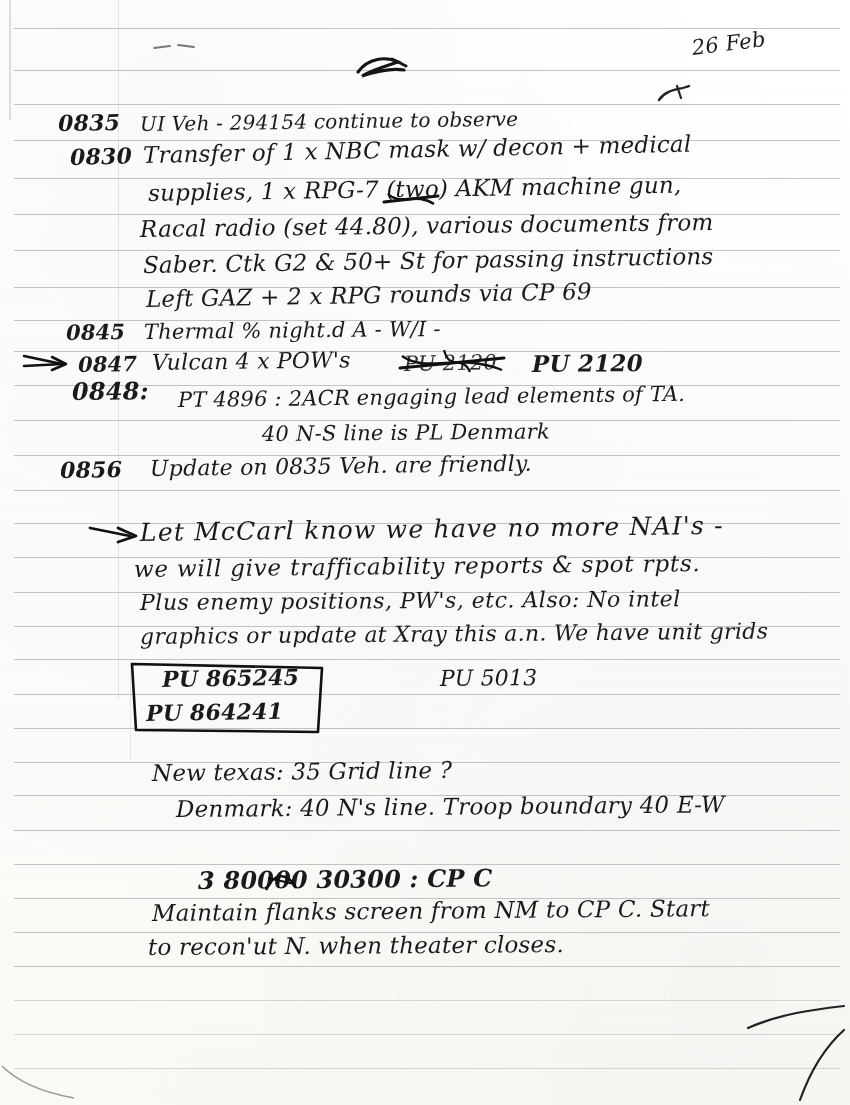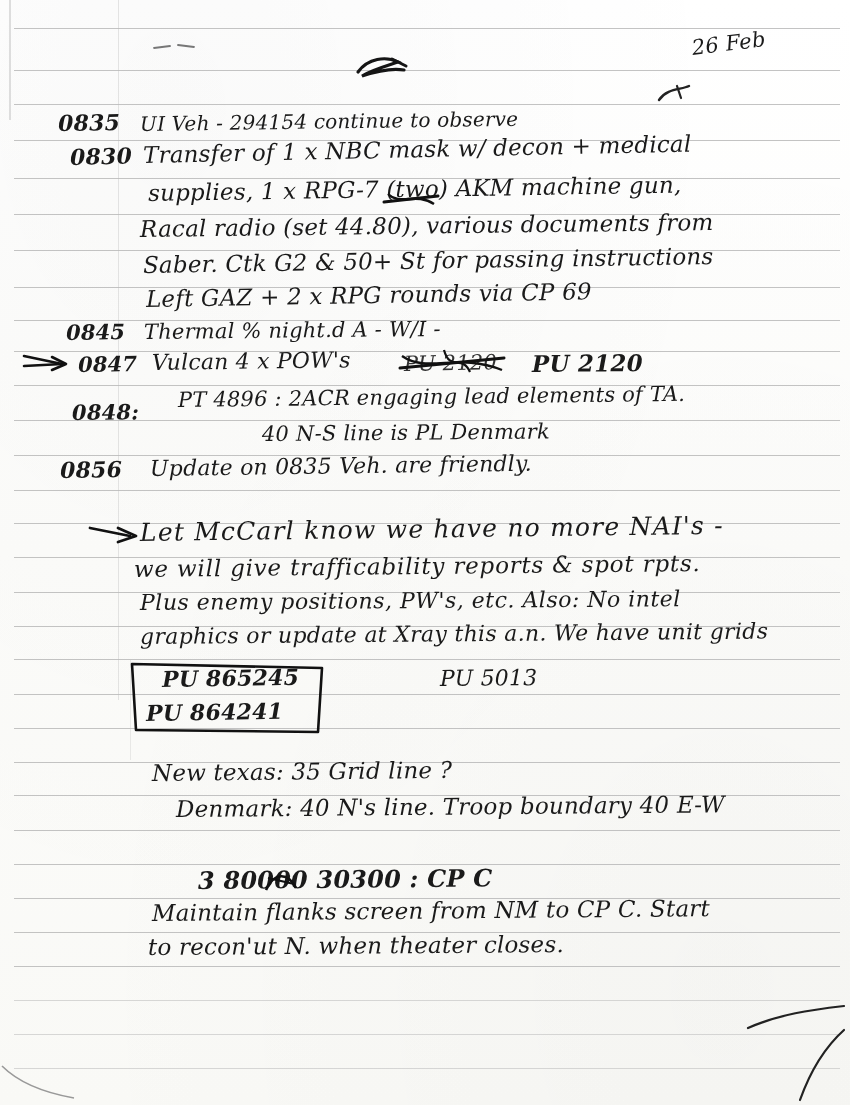--- a/index.html
+++ b/index.html
@@ -145,21 +145,21 @@
   <div class="hw" style="left:152px; top:352px; font-size:22px; opacity:0;">PU 2120</div>
 
   <div class="hw ink-light" style="left:404px; top:352px; font-size:21px; transform:rotate(-1deg);">PU 2120</div>
   <svg class="doodle" style="left:398px; top:348px;" width="110" height="30" viewBox="0 0 110 30">
     <path d="M2 20 L106 10" stroke="#111" stroke-width="3" fill="none" stroke-linecap="round"></path>
     <path d="M4 8 C 30 26, 60 4, 104 22" stroke="#111" stroke-width="2.4" fill="none"></path>
     <path d="M46 2 C 52 24, 64 6, 72 24" stroke="#111" stroke-width="2.2" fill="none"></path>
   </svg>
   <div class="hw b" style="left:532px; top:350px; font-size:23px; transform:rotate(-0.5deg);">PU 2120</div>
 
-  <div class="hw b" style="left:72px; top:400px; font-size:21px; transform:rotate(-0.6deg);">0848:</div>
+  <div class="hw b" style="left:72px; top:377px; font-size:24px; transform:rotate(-0.6deg);">0848:</div>
   <div class="hw" style="left:178px; top:388px; font-size:21px; transform:rotate(-0.7deg);">PT 4896 : 2ACR engaging lead elements of TA.</div>
   <div class="hw" style="left:262px; top:422px; font-size:21px; transform:rotate(-0.5deg);">40 N-S line is PL Denmark</div>
 
   <div class="hw b" style="left:60px; top:457px; font-size:22px; transform:rotate(-1deg);">0856</div>
   <div class="hw" style="left:150px; top:456px; font-size:22px; transform:rotate(-0.8deg);">Update on 0835 Veh. are friendly.</div>
 
   <svg class="arrow-svg" style="left:88px; top:518px;" width="56" height="30" viewBox="0 0 56 30">
     <path d="M2 10 L42 18" stroke="#111" stroke-width="2.8" fill="none" stroke-linecap="round"></path>
     <path d="M30 10 L48 18 L30 24" stroke="#111" stroke-width="2.8" fill="none" stroke-linecap="round" stroke-linejoin="round"></path>
   </svg>

